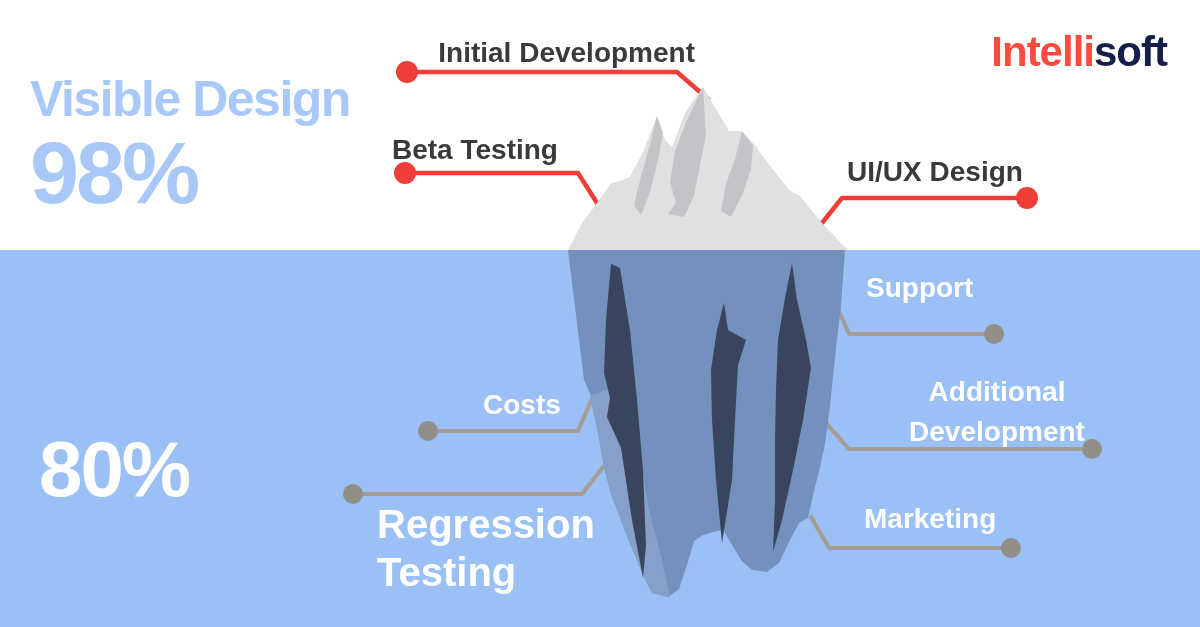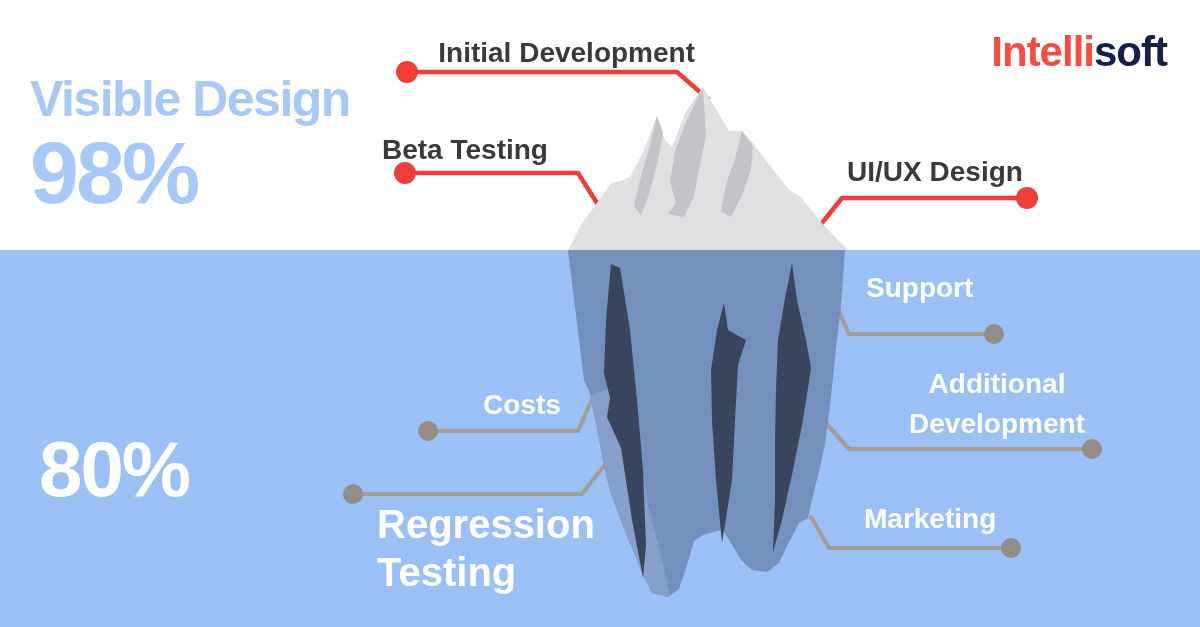--- a/index.html
+++ b/index.html
@@ -27,25 +27,25 @@
   .dark-label  { color: #3A3A3C; font-size: 28px; }
   .white-label { color: #ffffff; font-size: 28px; }
   .wrap { white-space: normal; }
 
   .t-visible-title   { left: 30px;  top: 70px;  font-size: 50px; letter-spacing: -1.5px; }
   .t-visible-pct     { left: 30px;  top: 122px; font-size: 88px; letter-spacing: -3px; }
   .t-invisible-title { left: 30px;  top: 348px; font-size: 57px; letter-spacing: -2px; }
   .t-invisible-pct   { left: 30px;  top: 424px; font-size: 78px; letter-spacing: -2px; margin-left: 9px; }
 
   .t-initial   { left: 395px; top: 37px;  width: 300px; text-align: right; }
-  .t-beta      { left: 382px; top: 134px; }
+  .t-beta      { left: 392px; top: 134px; }
   .t-uiux      { left: 835px; top: 156px; width: 200px; text-align: center; }
   .t-support   { left: 866px; top: 272px; }
   .t-sales     { left: 483px; top: 389px; }
-  .t-adddev    { left: 877px; top: 364px; width: 240px; text-align: center; line-height: 1.42; }
+  .t-adddev    { left: 877px; top: 372px; width: 240px; text-align: center; line-height: 1.42; }
   .t-regress   { left: 377px; top: 500px; width: 250px; font-size: 40px; line-height: 1.2; }
   .t-marketing { left: 864px; top: 503px; }
 
   .logo { position: absolute; top: 28px; right: 33px; font-size: 42px; font-weight: 800; letter-spacing: -1px; }
   .logo .p1 { color: #FA4B3E; }
   .logo .p2 { color: #151F49; }
 </style>
 </head>
 <body>
 

